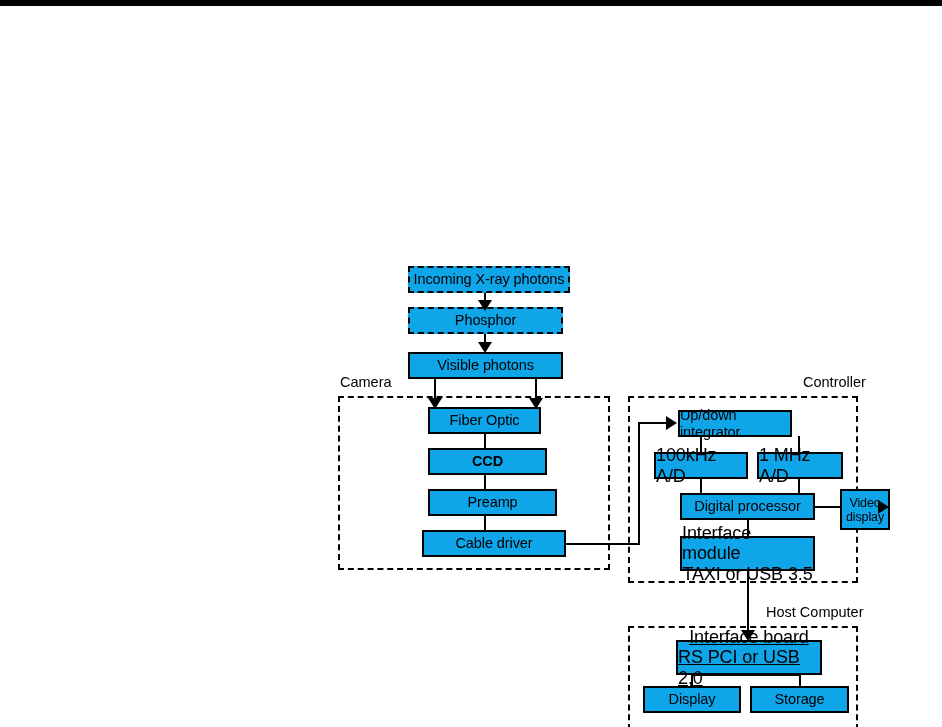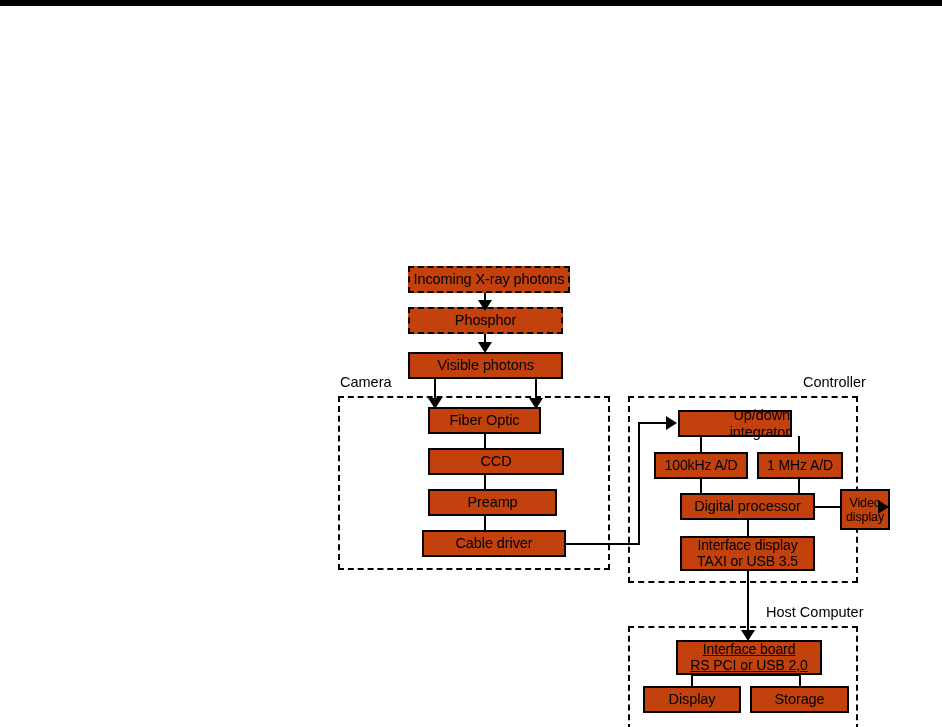--- a/index.html
+++ b/index.html
@@ -24,37 +24,37 @@
     top: 0;
     width: 942px;
     height: 6px;
     background: #000000;
   }
   
   .box {
     position: absolute;
     box-sizing: border-box;
     border: 2px solid #000000;
-    background: #c2410c;
+    background: #0ea5e9;
     display: flex;
     align-items: center;
     justify-content: center;
-    text-align: right;
+    text-align: left;
     font-size: 14.5px;
     line-height: 1.12;
     color: #000000;
     letter-spacing: -0.1px;
     z-index: 5;
   }
   .box.dashed {
     border-style: dashed;
     border-width: 2px;
   }
   .box.small {
-    font-size: 14px;
+    font-size: 18px;
   }
   .box.tiny {
     font-size: 12.5px;
   }
   
   .group {
     position: absolute;
     box-sizing: border-box;
     border: 2px dashed #000000;
     background: transparent;
@@ -157,36 +157,36 @@
   <div class="hline" style="left:691px; top:674px; width:110px;"></div>
 
   <div class="box dashed" style="left:408px; top:266px; width:162px; height:27px;">Incoming  X-ray photons</div>
 
   <div class="box dashed" style="left:408px; top:307px; width:155px; height:27px;">Phosphor</div>
 
   <div class="box" style="left:428px; top:407px; width:113px; height:27px;">Fiber Optic</div>
 
   <div class="box" style="left:408px; top:352px; width:155px; height:27px;">Visible photons</div>
 
-  <div class="box" style="left:428px; top:448px; width:136px; height:27px;">CCD</div>
+  <div class="box" style="left:428px; top:448px; width:119px; height:27px;font-weight:bold;">CCD</div>
 
   <div class="box" style="left:428px; top:489px; width:129px; height:27px;">Preamp</div>
 
   <div class="box" style="left:422px; top:530px; width:144px; height:27px;">Cable driver</div>
 
   <div class="box" style="left:678px; top:410px; width:114px; height:27px;">Up/down integrator</div>
 
   <div class="box small" style="left:654px; top:452px; width:94px; height:27px;">100kHz A/D</div>
 
   <div class="box small" style="left:757px; top:452px; width:86px; height:27px;">1 MHz A/D</div>
 
   <div class="box" style="left:680px; top:493px; width:135px; height:27px;">Digital processor</div>
 
   <div class="box small" style="left:680px; top:536px; width:135px; height:35px; flex-direction:column;">
-    <span class="line2">Interface display</span>
+    <span class="line2">Interface module</span>
     <span class="line2">TAXI or USB 3.5</span>
   </div>
 
   <div class="box tiny" style="left:840px; top:489px; width:50px; height:41px; flex-direction:column;">
     <span class="line2">Video</span>
     <span class="line2">display</span>
   </div>
 
   <div class="box small" style="left:676px; top:640px; width:146px; height:35px; flex-direction:column;text-decoration:underline;">
     <span class="line2">Interface board</span>

